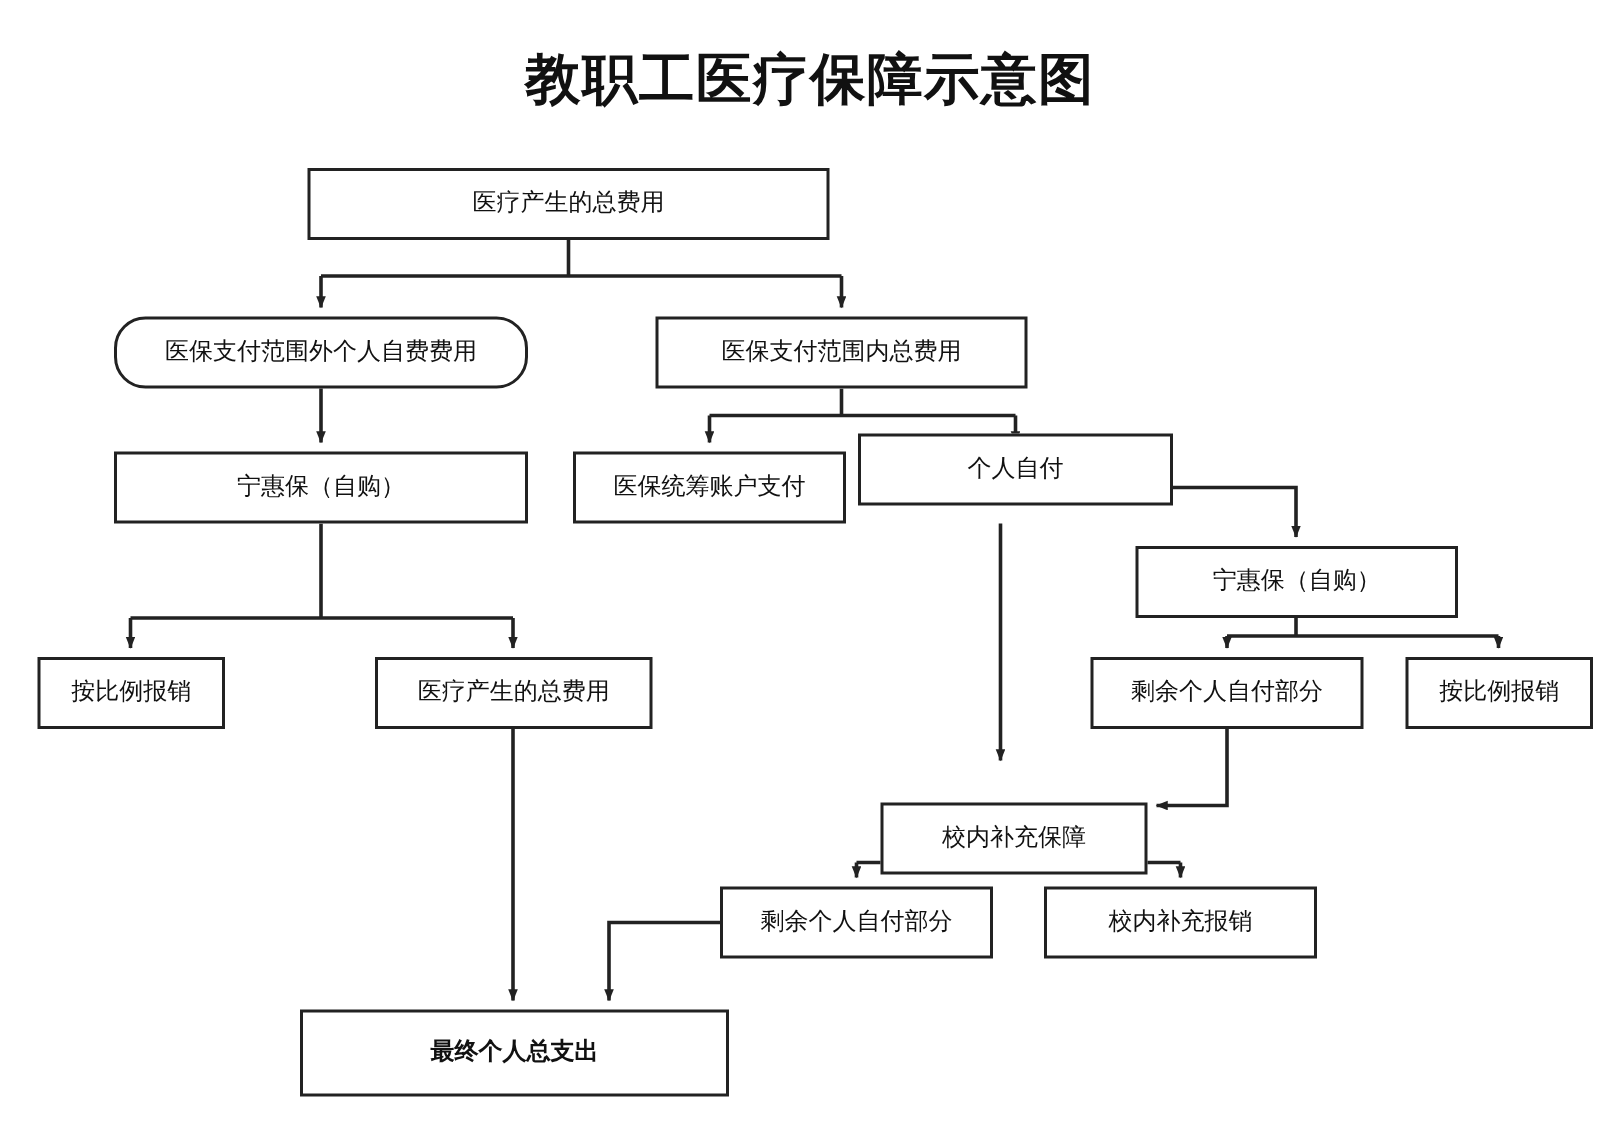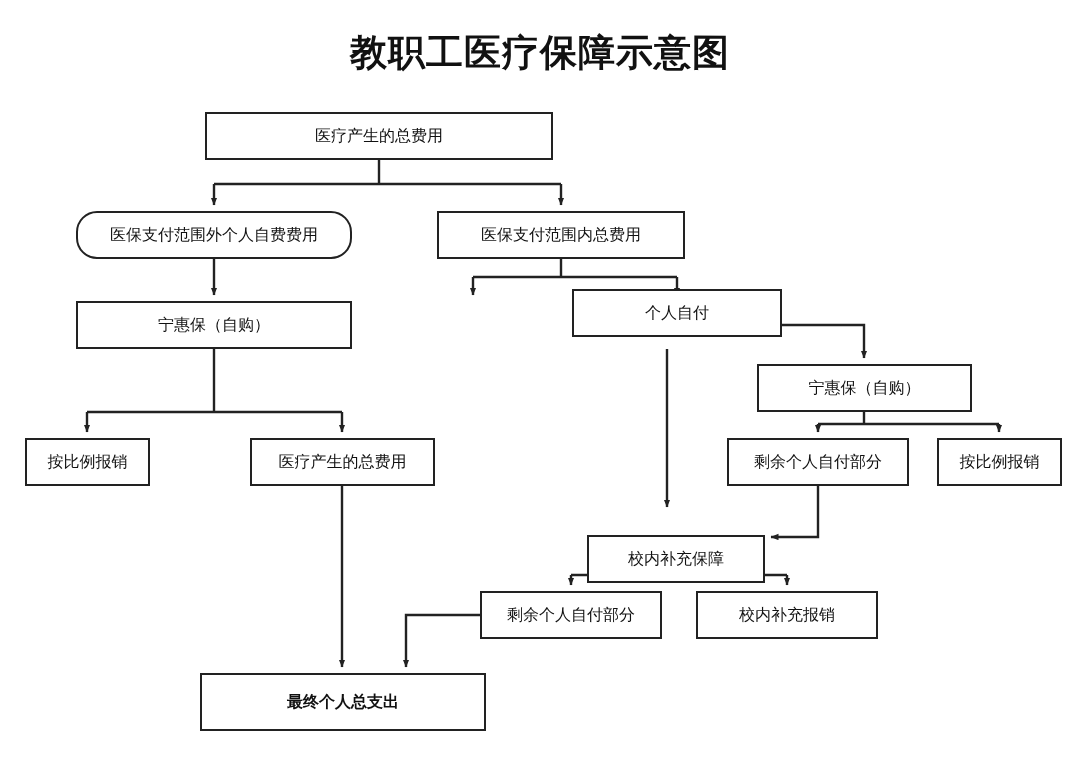--- a/index.html
+++ b/index.html
@@ -107,20 +107,21 @@
   </svg>
 
   <div class="node" style="left:205px; top:112px; width:348px; height:48px;">医疗产生的总费用</div>
 
   <div class="node" style="left:76px; top:211px; width:276px; height:48px;border-radius:21px;">医保支付范围外个人自费费用</div>
 
   <div class="node" style="left:437px; top:211px; width:248px; height:48px;">医保支付范围内总费用</div>
 
   <div class="node" style="left:76px; top:301px; width:276px; height:48px;">宁惠保（自购）</div>
 
+  <div class="node" style="left:382px; top:301px; width:182px; height:48px;">医保统筹账户支付</div>
 
   <div class="node" style="left:572px; top:289px; width:210px; height:48px;">个人自付</div>
 
   <div class="node" style="left:757px; top:364px; width:215px; height:48px;">宁惠保（自购）</div>
 
   <div class="node" style="left:25px; top:438px; width:125px; height:48px;">按比例报销</div>
 
   <div class="node" style="left:250px; top:438px; width:185px; height:48px;">医疗产生的总费用</div>
 
   <div class="node" style="left:727px; top:438px; width:182px; height:48px;">剩余个人自付部分</div>

